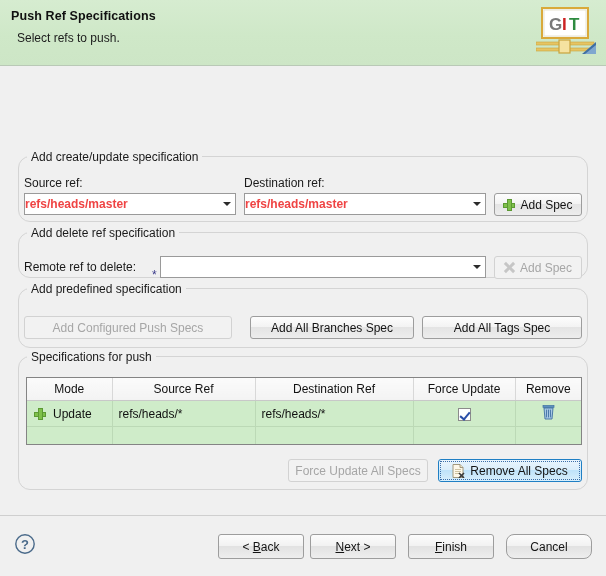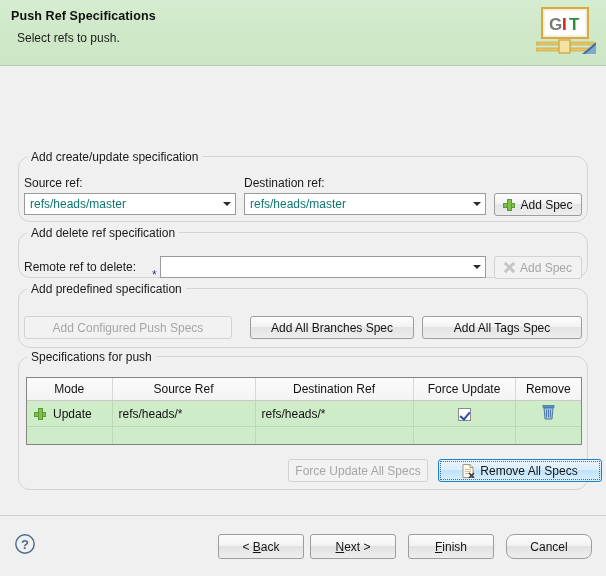--- a/index.html
+++ b/index.html
@@ -95,25 +95,25 @@
     height: 22px;
     background: #ffffff;
     border: 1px solid #9a9a9a;
     box-sizing: border-box;
     display: flex;
     align-items: center;
     cursor: default;
   }
   .combo .combo-text {
     flex: 1;
-    padding-left: 5px;
-    font-size: 12px;
-    color: #0f766e;
+    font-size: 12px;
+    color: #ef4444;
     overflow: hidden;
     white-space: nowrap;
+    font-weight: bold;
   }
   .combo .combo-arrow {
     width: 17px;
     height: 100%;
     display: flex;
     align-items: center;
     justify-content: center;
   }
   .combo .combo-arrow i {
     display: block;
@@ -426,21 +426,21 @@
           <td class="c-center"></td>
         </tr>
       </tbody>
     </table>
   </div>
 
   <div class="btn disabled" style="left:288px; top:393px; width:140px;">
     <span>Force Update All Specs</span>
   </div>
 
-  <div class="btn focused" style="left:438px; top:393px; width:164px;">
+  <div class="btn focused" style="left:438px; top:393px; width:144px;">
     <span class="focus-ring"></span>
     <span style="display:flex;align-items:center;">
       <svg width="13" height="14" viewBox="0 0 13 14" xmlns="http://www.w3.org/2000/svg">
         <path d="M1 0.5 L8 0.5 L11 3.5 L11 13.5 L1 13.5 Z" fill="#fdf8ea" stroke="#9a8f72" stroke-width="0.9"></path>
         <path d="M8 0.5 L8 3.5 L11 3.5" fill="#efe6cd" stroke="#9a8f72" stroke-width="0.9"></path>
         <line x1="3" y1="5.5" x2="9" y2="5.5" stroke="#c3b68f" stroke-width="0.8"></line>
         <line x1="3" y1="7.5" x2="9" y2="7.5" stroke="#c3b68f" stroke-width="0.8"></line>
         <line x1="3" y1="9.5" x2="7" y2="9.5" stroke="#c3b68f" stroke-width="0.8"></line>
         <g stroke="#3a3a3a" stroke-width="1.6">
           <line x1="7" y1="9" x2="12" y2="14"></line>

